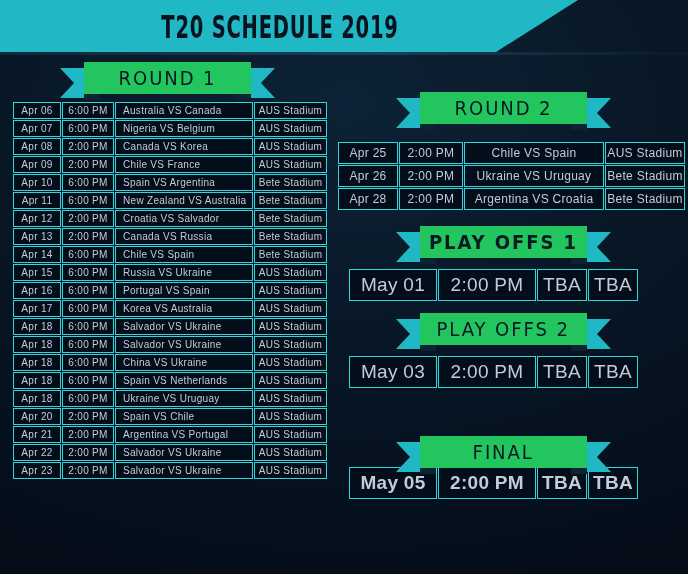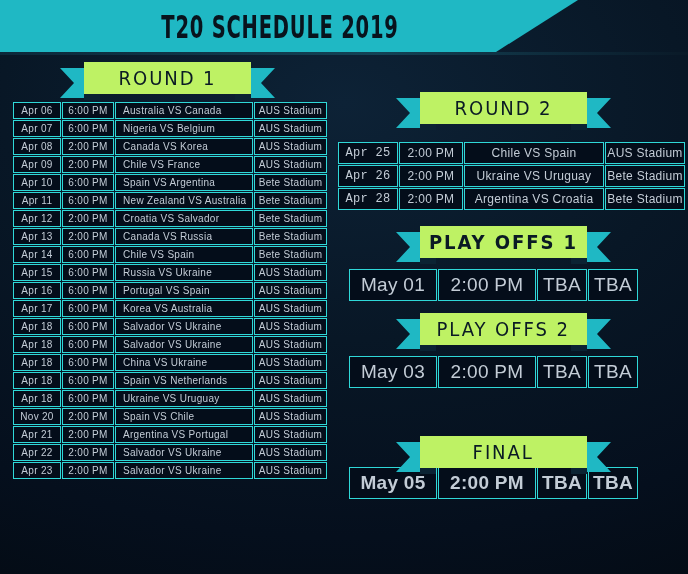--- a/index.html
+++ b/index.html
@@ -65,21 +65,21 @@
     position: absolute;
     top: 30px; width: 16px; height: 8px;
     background: #0b2333;
   }
   .ribbon .tail-shadow.left  { left: 24px;  clip-path: polygon(0 0, 16px 0, 16px 8px, 0 8px); }
   .ribbon .tail-shadow.right { right: 24px; clip-path: polygon(0 0, 16px 0, 16px 8px, 0 8px); }
   .ribbon .plate {
     position: absolute;
     left: 24px; right: 24px; top: 0;
     height: 32px;
-    background: #bef264;
+    background: #22c55e;
     display: flex; align-items: center; justify-content: center;
   }
   .ribbon .plate span {
     color: #0a1a24;
     font-family: "DejaVu Sans", sans-serif;
     font-size: 19px;
     letter-spacing: 2px;
     white-space: nowrap;
     transform: scaleX(0.95);
   }
@@ -107,21 +107,21 @@
   #table-round1 { left: 12px; top: 101px; width: 315px; }
   #table-round1 td { height: 17px; font-size: 10px; }
   #table-round1 td.c-date    { width: 48px; }
   #table-round1 td.c-time    { width: 52px; }
   #table-round1 td.c-match   { width: 138px; text-align: left; padding-left: 7px; }
   #table-round1 td.c-stadium { width: 73px; }
 
   
   #table-round2 { left: 337px; top: 141px; width: 346px; }
   #table-round2 td { height: 22px; font-size: 12px; }
-  #table-round2 td.c-date    { width: 60px; font-family: Liberation Mono, monospace; }
+  #table-round2 td.c-date    { width: 60px; }
   #table-round2 td.c-time    { width: 64px; }
   #table-round2 td.c-match   { width: 140px; }
   #table-round2 td.c-stadium { width: 80px; }
 
   
   .po-table { left: 348px; width: 288px; }
   .po-table td { height: 32px; font-size: 19px; }
   .po-table td.c-date { width: 88px; }
   .po-table td.c-time { width: 98px; }
   .po-table td.c-tba  { width: 50px; }
@@ -292,21 +292,21 @@
         <td class="c-match">Spain VS Netherlands</td>
         <td class="c-stadium">AUS Stadium</td>
       </tr>
       <tr>
         <td class="c-date">Apr 18</td>
         <td class="c-time">6:00 PM</td>
         <td class="c-match">Ukraine VS Uruguay</td>
         <td class="c-stadium">AUS Stadium</td>
       </tr>
       <tr>
-        <td class="c-date">Nov 20</td>
+        <td class="c-date">Apr 20</td>
         <td class="c-time">2:00 PM</td>
         <td class="c-match">Spain VS Chile</td>
         <td class="c-stadium">AUS Stadium</td>
       </tr>
       <tr>
         <td class="c-date">Apr 21</td>
         <td class="c-time">2:00 PM</td>
         <td class="c-match">Argentina VS Portugal</td>
         <td class="c-stadium">AUS Stadium</td>
       </tr>

